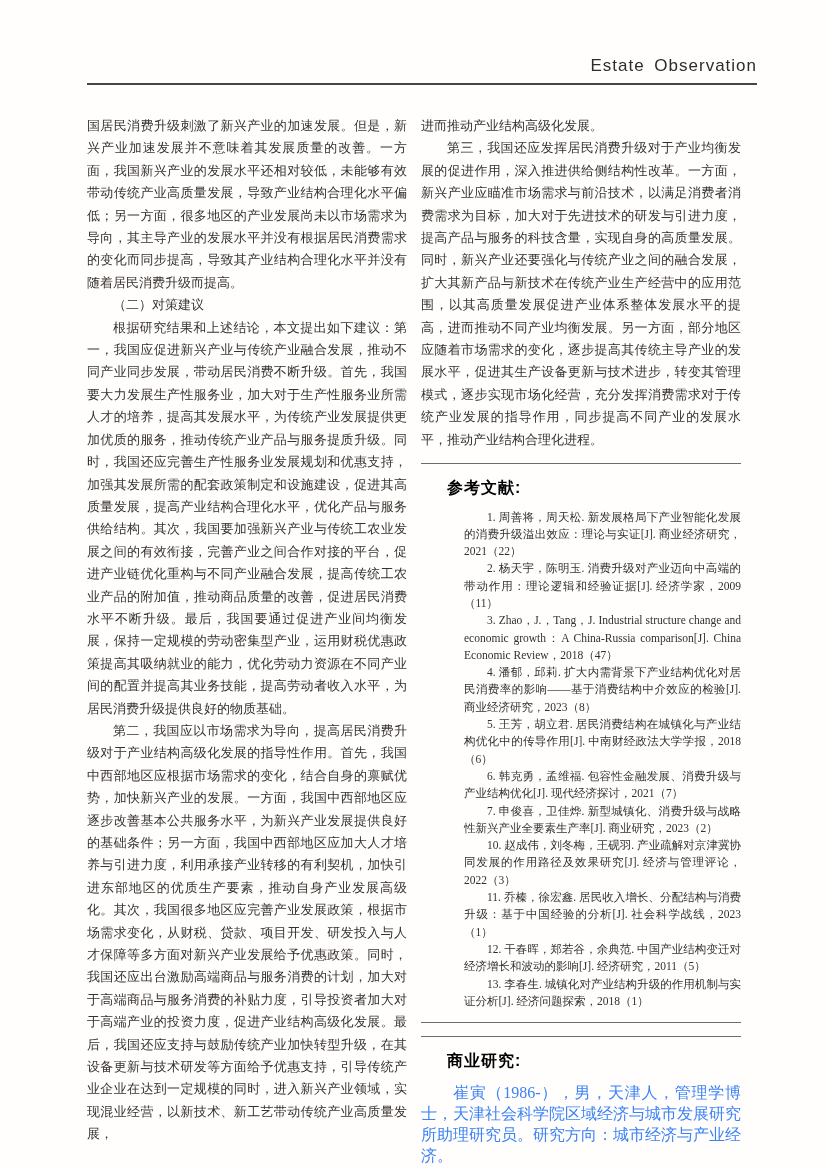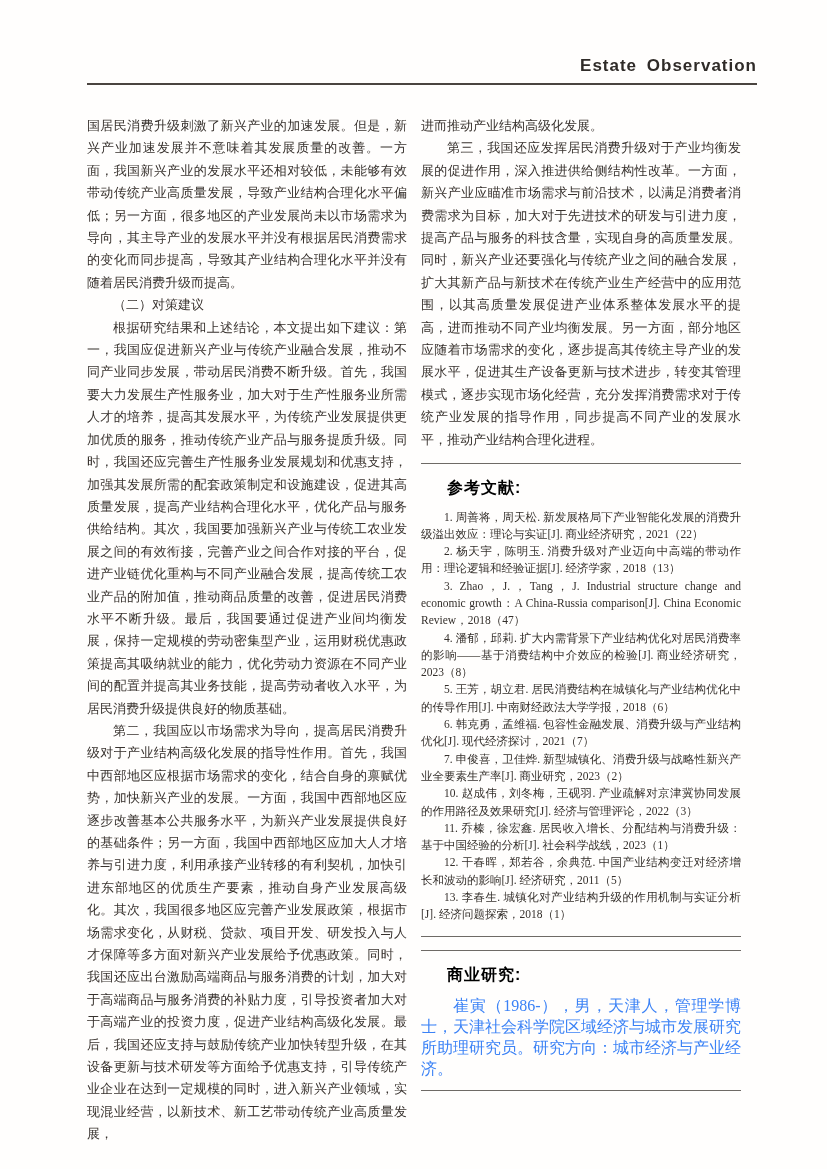--- a/index.html
+++ b/index.html
@@ -14,21 +14,20 @@
     position:absolute;left:87px;top:0;width:670px;
   }
   .journal-title{
     margin-top:56px;
     text-align:right;
     font-family:"Liberation Sans","DejaVu Sans",sans-serif;
     font-size:17px;
     letter-spacing:1px;
     word-spacing:4px;
     color:#2f2b28;
-    font-weight:bold;
   }
   .header-rule{
     margin-top:7px;
     height:2px;
     background:#4a4440;
   }
   .columns{
     display:flex;
     gap:14px;
     margin-top:30px;
@@ -60,21 +59,21 @@
     padding-left:26px;
     margin:13px 0 9px 0;
   }
   ol.refs{
     margin:0;padding:0;list-style:none;
     font-size:11.5px;
     line-height:17.3px;
     text-align:justify;
     color:#342f2b;
   }
-  ol.refs li{text-indent:2em;}
+  ol.refs li{text-indent:2em;margin-left:43px;}
   .double-rule{
     margin-top:12px;
     height:13px;
     border-top:1px solid #6e6a66;
     border-bottom:1px solid #6e6a66;
   }
   .bio-text{
     font-size:16px;
     line-height:21px;
     text-indent:2em;
@@ -104,21 +103,21 @@
       <div class="col">
         <p>进而推动产业结构高级化发展。</p>
         <p class="indent">第三，我国还应发挥居民消费升级对于产业均衡发展的促进作用，深入推进供给侧结构性改革。一方面，新兴产业应瞄准市场需求与前沿技术，以满足消费者消费需求为目标，加大对于先进技术的研发与引进力度，提高产品与服务的科技含量，实现自身的高质量发展。同时，新兴产业还要强化与传统产业之间的融合发展，扩大其新产品与新技术在传统产业生产经营中的应用范围，以其高质量发展促进产业体系整体发展水平的提高，进而推动不同产业均衡发展。另一方面，部分地区应随着市场需求的变化，逐步提高其传统主导产业的发展水平，促进其生产设备更新与技术进步，转变其管理模式，逐步实现市场化经营，充分发挥消费需求对于传统产业发展的指导作用，同步提高不同产业的发展水平，推动产业结构合理化进程。</p>
 
         <hr class="rule">
 
         <div>
           <div class="block-heading">参考文献:</div>
           <ol class="refs">
             <li>1. 周善将，周天松. 新发展格局下产业智能化发展的消费升级溢出效应：理论与实证[J]. 商业经济研究，2021（22）</li>
-            <li>2. 杨天宇，陈明玉. 消费升级对产业迈向中高端的带动作用：理论逻辑和经验证据[J]. 经济学家，2018（13）</li>
+            <li>2. 杨天宇，陈明玉. 消费升级对产业迈向中高端的带动作用：理论逻辑和经验证据[J]. 经济学家，2009（11）</li>
             <li>3. Zhao，J.，Tang，J. Industrial structure change and economic growth：A China-Russia comparison[J]. China Economic Review，2018（47）</li>
             <li>4. 潘郁，邱莉. 扩大内需背景下产业结构优化对居民消费率的影响——基于消费结构中介效应的检验[J]. 商业经济研究，2023（8）</li>
             <li>5. 王芳，胡立君. 居民消费结构在城镇化与产业结构优化中的传导作用[J]. 中南财经政法大学学报，2018（6）</li>
             <li>6. 韩克勇，孟维福. 包容性金融发展、消费升级与产业结构优化[J]. 现代经济探讨，2021（7）</li>
             <li>7. 申俊喜，卫佳烨. 新型城镇化、消费升级与战略性新兴产业全要素生产率[J]. 商业研究，2023（2）</li>
             <li>10. 赵成伟，刘冬梅，王砚羽. 产业疏解对京津冀协同发展的作用路径及效果研究[J]. 经济与管理评论，2022（3）</li>
             <li>11. 乔榛，徐宏鑫. 居民收入增长、分配结构与消费升级：基于中国经验的分析[J]. 社会科学战线，2023（1）</li>
             <li>12. 干春晖，郑若谷，余典范. 中国产业结构变迁对经济增长和波动的影响[J]. 经济研究，2011（5）</li>
             <li>13. 李春生. 城镇化对产业结构升级的作用机制与实证分析[J]. 经济问题探索，2018（1）</li>
           </ol>

